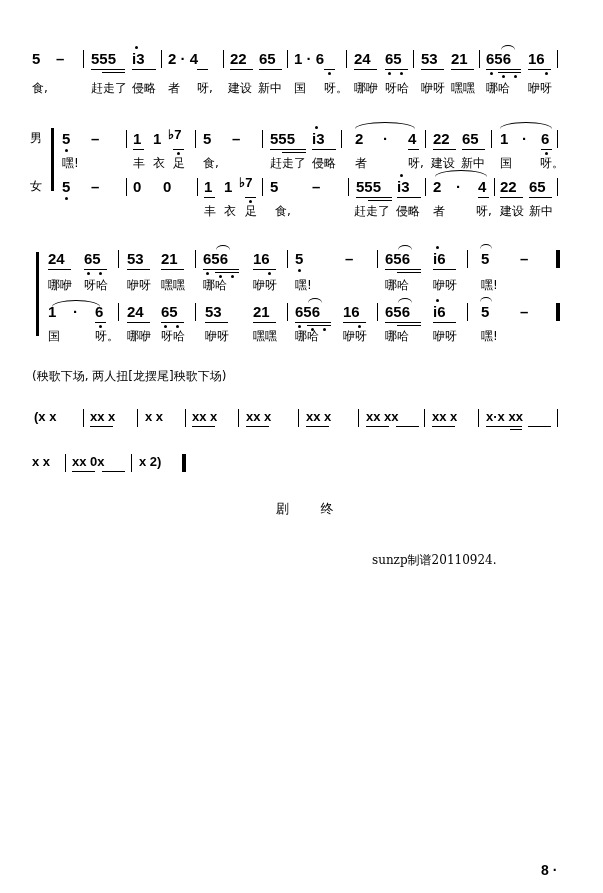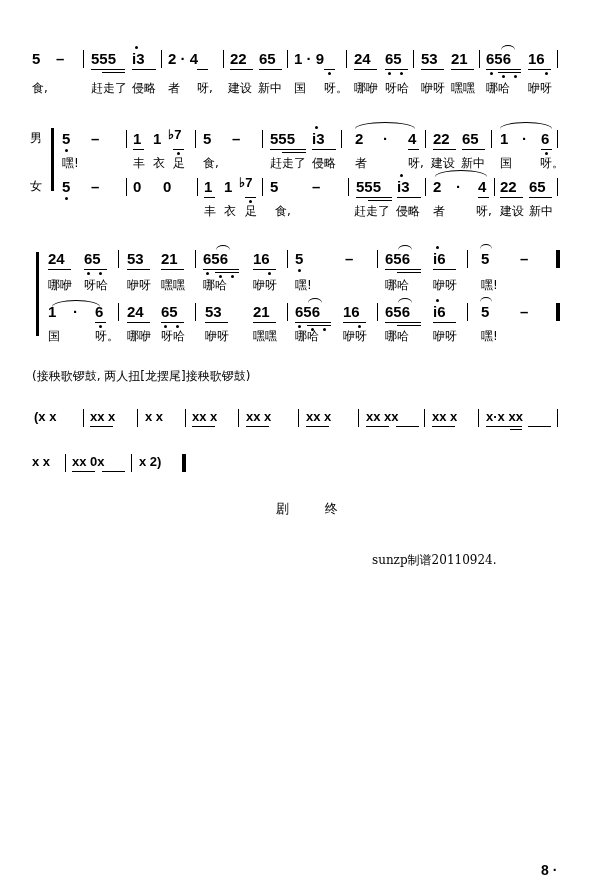--- a/index.html
+++ b/index.html
@@ -6,21 +6,21 @@
   body { width: 603px; height: 893px; position: relative; overflow: hidden;
          font-family: "DejaVu Sans", sans-serif; color: #000; }
   .abs { position: absolute; white-space: nowrap; }
   .n { font-family: "Liberation Sans", sans-serif; font-weight: bold; font-size: 15px; }
   .ly { font-family: "DejaVu Sans", sans-serif; font-size: 12px; }
   .bar { position: absolute; width: 1px; background: #000; }
   .ul { position: absolute; height: 1px; background: #000; }
   .dot { position: absolute; width: 3px; height: 3px; border-radius: 50%; background: #000; }
   .slur { position: absolute; border-top: 1px solid #000; border-radius: 50% 50% 0 0 / 100% 100% 0 0; }
   .fin { position: absolute; width: 4px; background: #000; }
-  .title-end { font-family: Liberation Mono, monospace; font-size: 13px; letter-spacing: 14px; }
+  .title-end { font-family: Liberation Sans, sans-serif; font-size: 13px; letter-spacing: 14px; }
   .credit { font-family: "DejaVu Serif", serif; font-size: 12px; }
   .pg { font-family: "Liberation Sans", sans-serif; font-weight: bold; font-size: 14px; }
 </style>
 </head>
 <body>
 
 <div>
   <span class="abs n" style="left:32px;top:50px">5</span>
   <span class="abs n" style="left:56px;top:50px">–</span>
   <div class="bar" style="left:83px;top:50px;height:18px"></div>
@@ -32,21 +32,21 @@
   <div class="ul" style="left:132px;top:69px;width:24px"></div>
   <div class="bar" style="left:161px;top:50px;height:18px"></div>
   <span class="abs n" style="left:168px;top:50px">2 · 4</span>
   <div class="ul" style="left:197px;top:69px;width:11px"></div>
   <div class="bar" style="left:223px;top:50px;height:18px"></div>
   <span class="abs n" style="left:230px;top:50px">22</span>
   <div class="ul" style="left:230px;top:69px;width:23px"></div>
   <span class="abs n" style="left:259px;top:50px">65</span>
   <div class="ul" style="left:259px;top:69px;width:23px"></div>
   <div class="bar" style="left:287px;top:50px;height:18px"></div>
-  <span class="abs n" style="left:294px;top:50px">1 · 9</span>
+  <span class="abs n" style="left:294px;top:50px">1 · 6</span>
   <div class="ul" style="left:324px;top:69px;width:11px"></div>
   <div class="dot" style="left:328px;top:72px"></div>
   <div class="bar" style="left:346px;top:50px;height:18px"></div>
   <span class="abs n" style="left:354px;top:50px">24</span>
   <div class="ul" style="left:354px;top:69px;width:23px"></div>
   <span class="abs n" style="left:385px;top:50px">65</span>
   <div class="ul" style="left:385px;top:69px;width:23px"></div>
   <div class="dot" style="left:388px;top:72px"></div>
   <div class="dot" style="left:400px;top:72px"></div>
   <div class="bar" style="left:413px;top:50px;height:18px"></div>
@@ -294,21 +294,21 @@
   <span class="abs ly" style="left:161px;top:328px">呀哈</span>
   <span class="abs ly" style="left:205px;top:328px">咿呀</span>
   <span class="abs ly" style="left:253px;top:328px">嘿嘿</span>
   <span class="abs ly" style="left:295px;top:328px">哪哈</span>
   <span class="abs ly" style="left:343px;top:328px">咿呀</span>
   <span class="abs ly" style="left:385px;top:328px">哪哈</span>
   <span class="abs ly" style="left:433px;top:328px">咿呀</span>
   <span class="abs ly" style="left:481px;top:328px">嘿!</span>
 </div>
 
-<span class="abs ly" style="left:32px;top:368px">(接秧歌锣鼓, 两人扭[龙摆尾]接秧歌锣鼓)</span>
+<span class="abs ly" style="left:32px;top:368px">(秧歌下场, 两人扭[龙摆尾]秧歌下场)</span>
 
 <div>
   <span class="abs n" style="left:34px;top:409px;font-size:13px">(x x</span>
   <div class="bar" style="left:83px;top:409px;height:18px"></div>
   <span class="abs n" style="left:90px;top:409px;font-size:13px">xx x</span>
   <div class="ul" style="left:90px;top:426px;width:23px"></div>
   <div class="bar" style="left:137px;top:409px;height:18px"></div>
   <span class="abs n" style="left:145px;top:409px;font-size:13px">x x</span>
   <div class="bar" style="left:185px;top:409px;height:18px"></div>
   <span class="abs n" style="left:192px;top:409px;font-size:13px">xx x</span>

